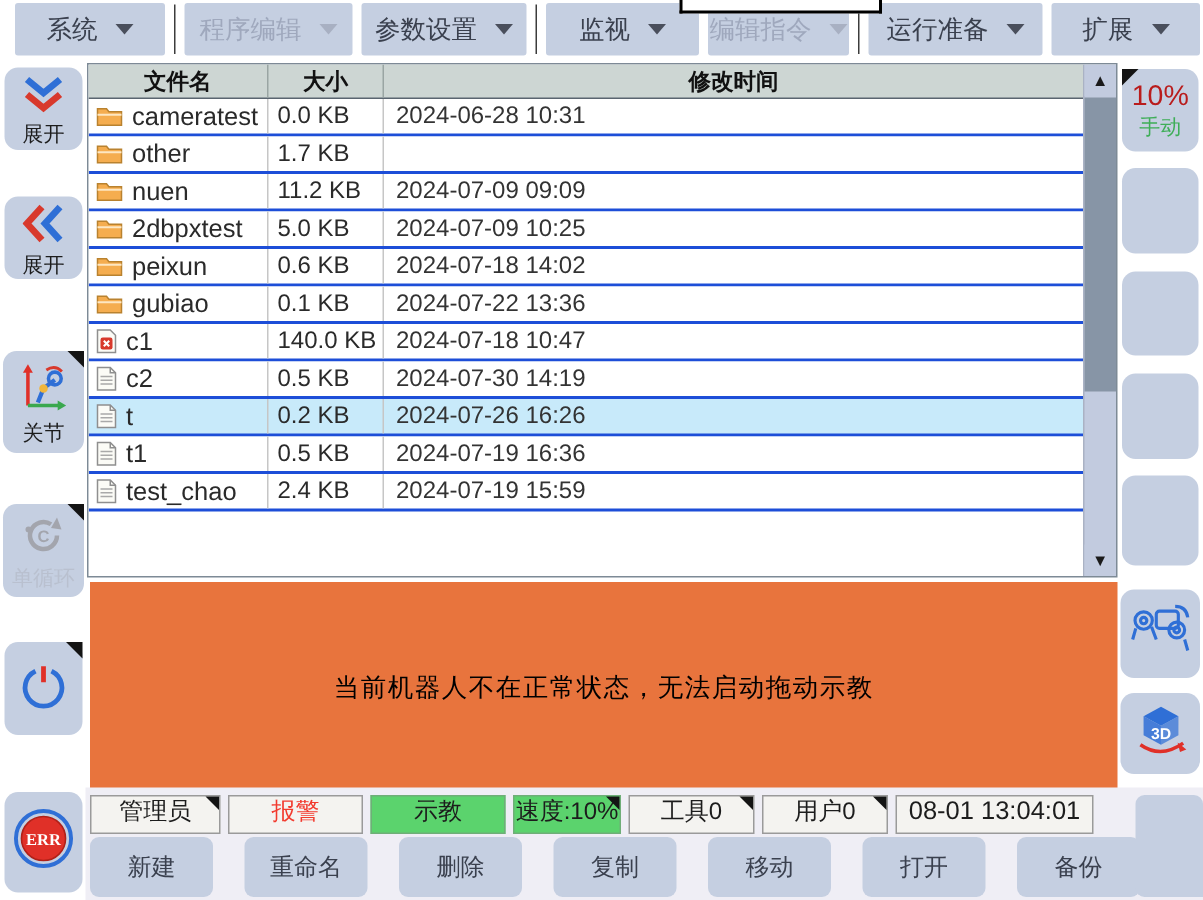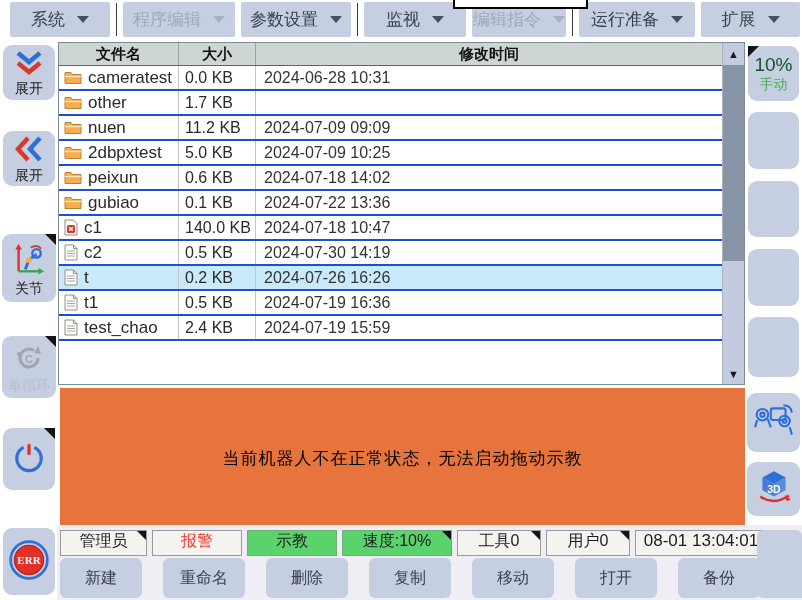--- a/index.html
+++ b/index.html
@@ -34,21 +34,21 @@
   
   .b-expand-down{left:3px;top:45px;width:52px;height:55px;}
   .b-expand-left{left:3px;top:131px;width:52px;height:55px;}
   .b-joint{left:2px;top:234px;width:54px;height:68px;}
   .b-cycle{left:2px;top:336px;width:54px;height:62px;}
   .b-power{left:3px;top:428px;width:52px;height:62px;}
   .b-err{left:3px;top:528px;width:52px;height:67px;}
 
   
   .b-speed{left:748px;top:46px;width:51px;height:55px;}
-  .b-speed .pct{font-size:19px;color:#14532d;line-height:1.1;}
+  .b-speed .pct{font-size:19px;color:#b91c1c;line-height:1.1;}
   .b-speed .mode{font-size:14px;color:var(--mode-green,#3fae58);line-height:1.1;}
   .b-blank1{left:748px;top:112px;width:51px;height:57px;}
   .b-blank2{left:748px;top:181px;width:51px;height:56px;}
   .b-blank3{left:748px;top:249px;width:51px;height:57px;}
   .b-blank4{left:748px;top:317px;width:51px;height:60px;}
   .b-drag{left:747px;top:393px;width:53px;height:59px;}
   .b-3d{left:747px;top:462px;width:53px;height:54px;}
 
   
   .file-table{position:absolute;left:58px;top:42px;width:687px;height:343px;background:#fff;
@@ -81,21 +81,21 @@
   .msg-panel .txt{color:#000000;font-size:17px;letter-spacing:1px;}
 
   
   .bottom-strip{position:absolute;left:57px;top:525px;right:0;bottom:0;background:#efeef5;}
   .statusbar{position:absolute;left:60px;top:530px;height:26px;display:flex;gap:5px;}
   .seg{position:relative;display:flex;align-items:flex-start;justify-content:center;font-size:16px;
        color:#1c1c1c;background:#f4f3f0;border:1px solid #9a9a9a;box-sizing:border-box;}
   .seg.green{background:var(--status-green,#5bd36d);border-color:#6fae78;}
   .seg.alarm{color:var(--alarm-red,#f23a2e);}
   .seg .corner{position:absolute;top:0;right:0;width:0;height:0;border-top:9px solid #141414;border-left:9px solid transparent;}
-  .s-admin{width:87px}.s-alarm{width:90px}.s-teach{width:90px}.s-speed{width:110px}
+  .s-admin{width:87px}.s-alarm{width:90px}.s-teach{width:90px}.s-speed{width:72px}
   .s-tool{width:84px}.s-user{width:84px}.s-clock{width:132px;font-size:17px;}
   .btn-row{position:absolute;left:60px;top:558px;height:40px;display:flex;gap:21px;}
   .cmd-btn{width:82px;background:var(--button-bg,#c5cfe1);border-radius:6px;color:#3a404e;
            font-size:16px;display:flex;align-items:center;justify-content:center;}
   .partial-btn{position:absolute;left:757px;top:530px;width:45px;height:68px;border-radius:6px;
                background:var(--button-bg,#c5cfe1);}
 </style>
 </head>
 <body>
 

